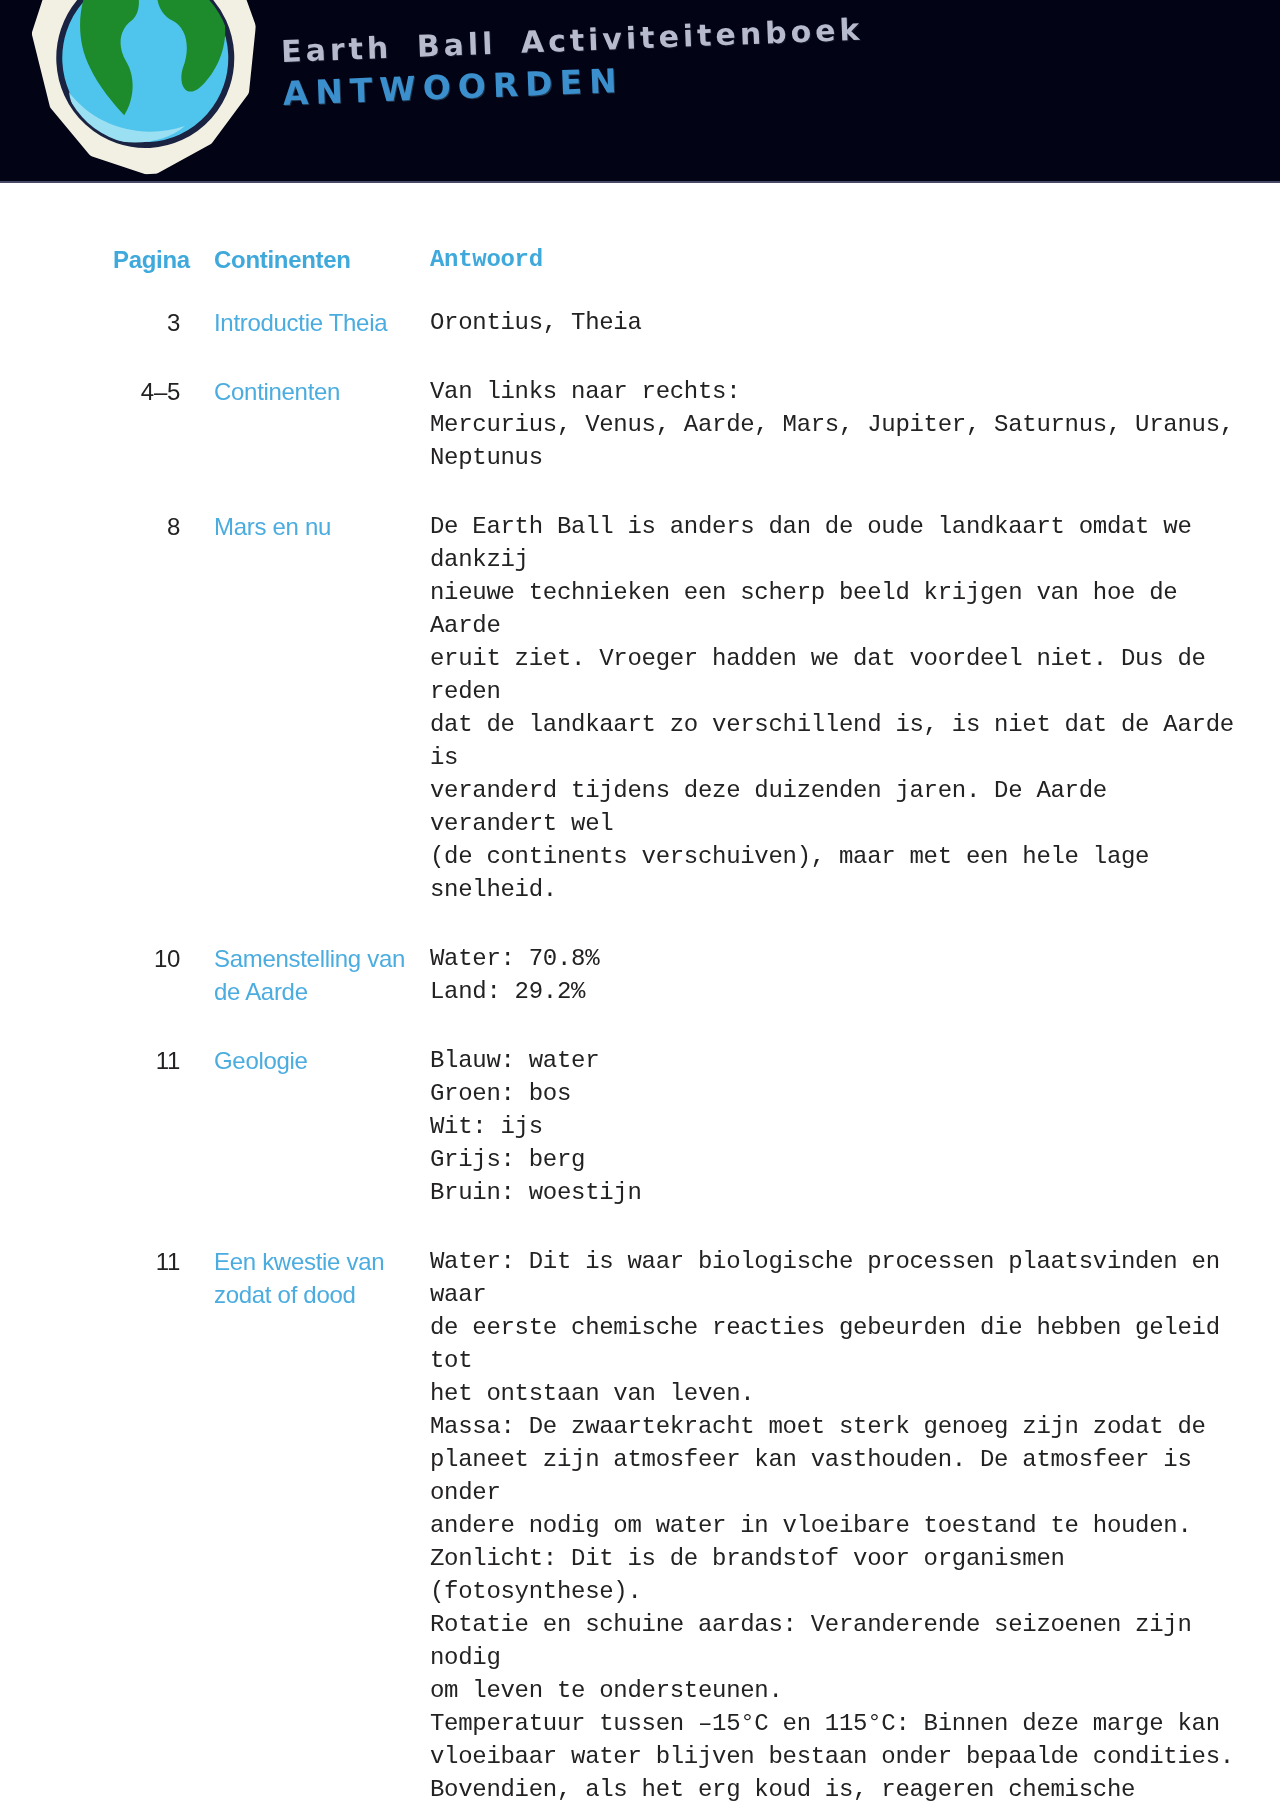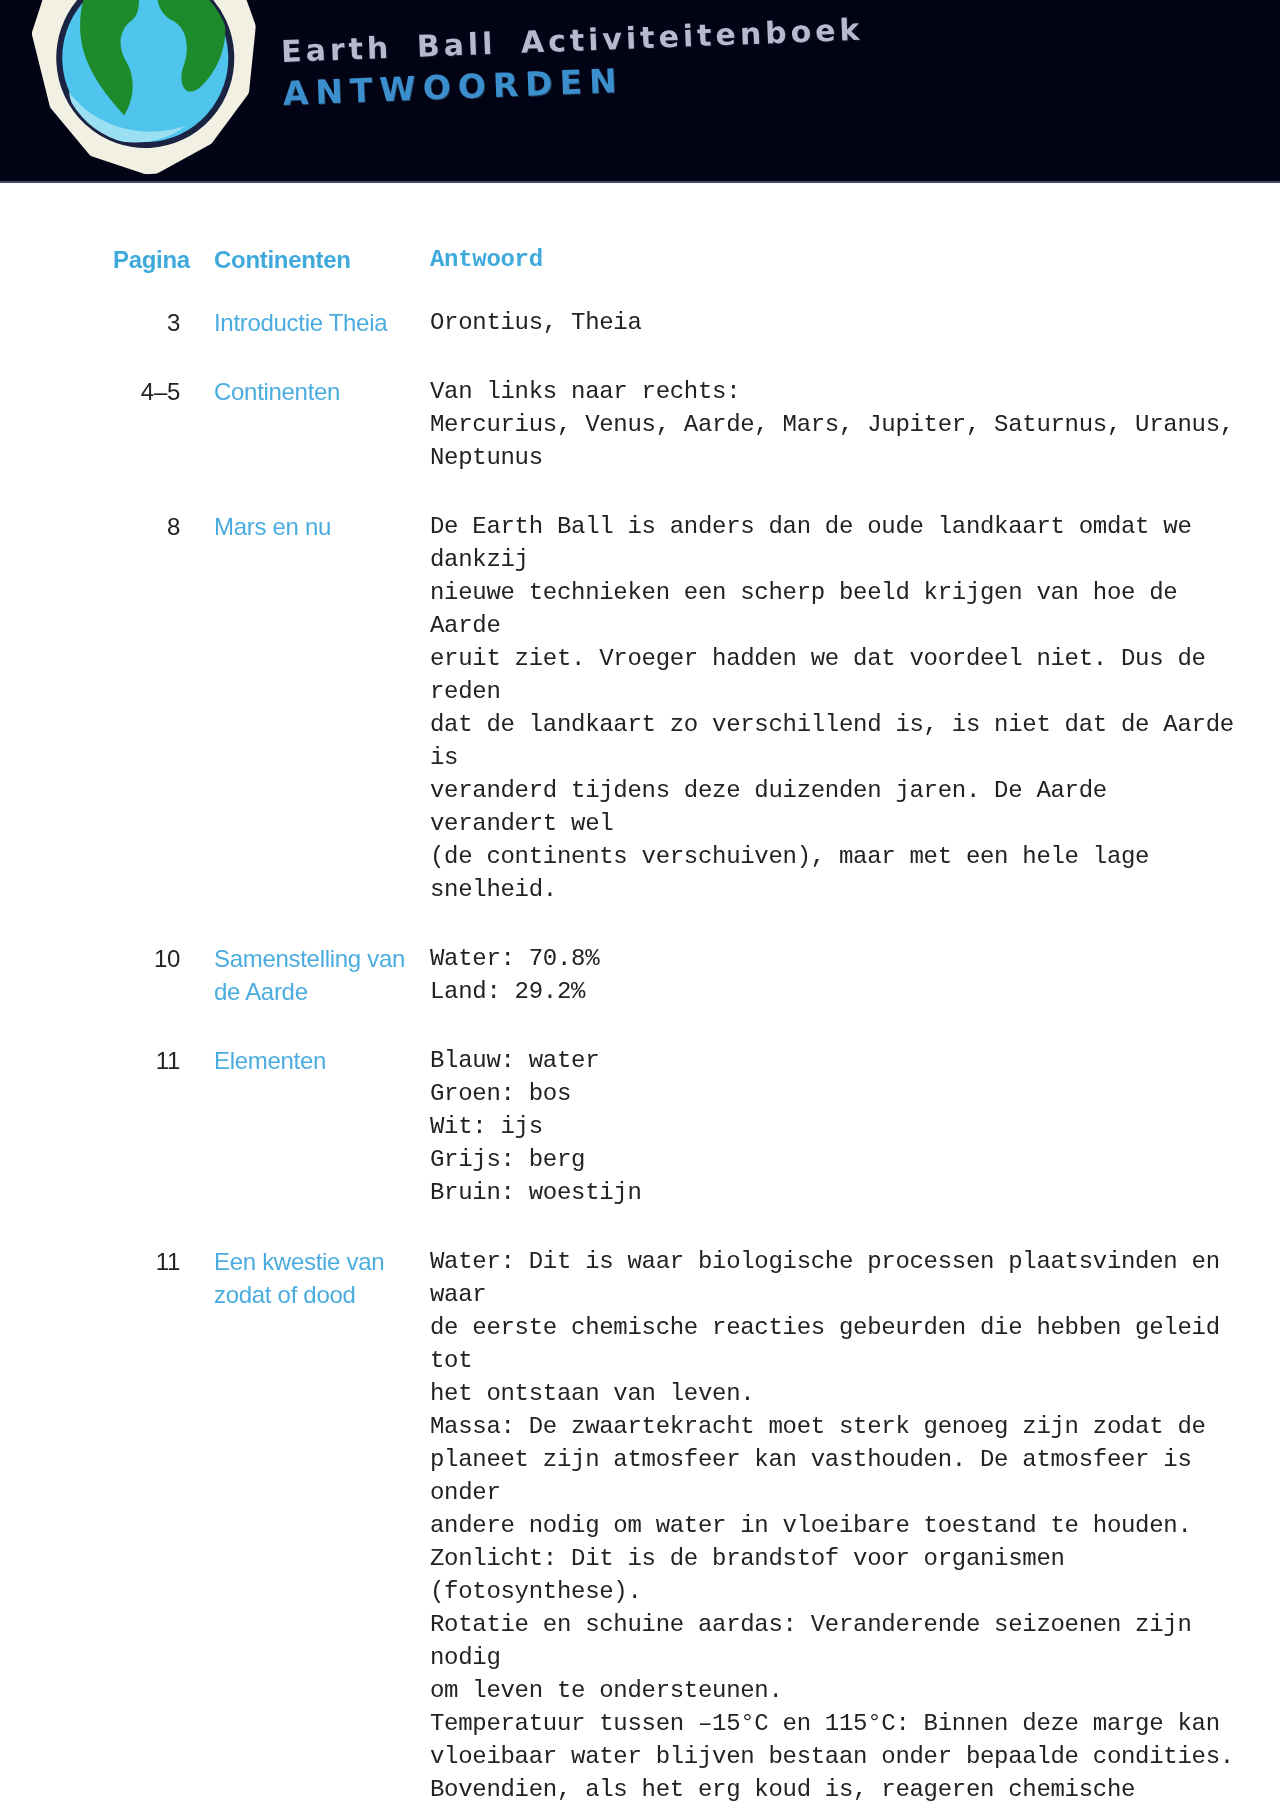--- a/index.html
+++ b/index.html
@@ -147,21 +147,21 @@
 
   <div class="row">
     <div class="cell col-page">10</div>
     <div class="cell col-act">Samenstelling van de Aarde</div>
     <div class="cell col-ans">Water: 70.8%
 Land: 29.2%</div>
   </div>
 
   <div class="row">
     <div class="cell col-page">11</div>
-    <div class="cell col-act">Elementen</div>
+    <div class="cell col-act">Geologie</div>
     <div class="cell col-ans">Blauw: water
 Groen: bos
 Wit: ijs
 Grijs: berg
 Bruin: woestijn</div>
   </div>
 
   <div class="row">
     <div class="cell col-page">11</div>
     <div class="cell col-act">Een kwestie van zodat of dood</div>

